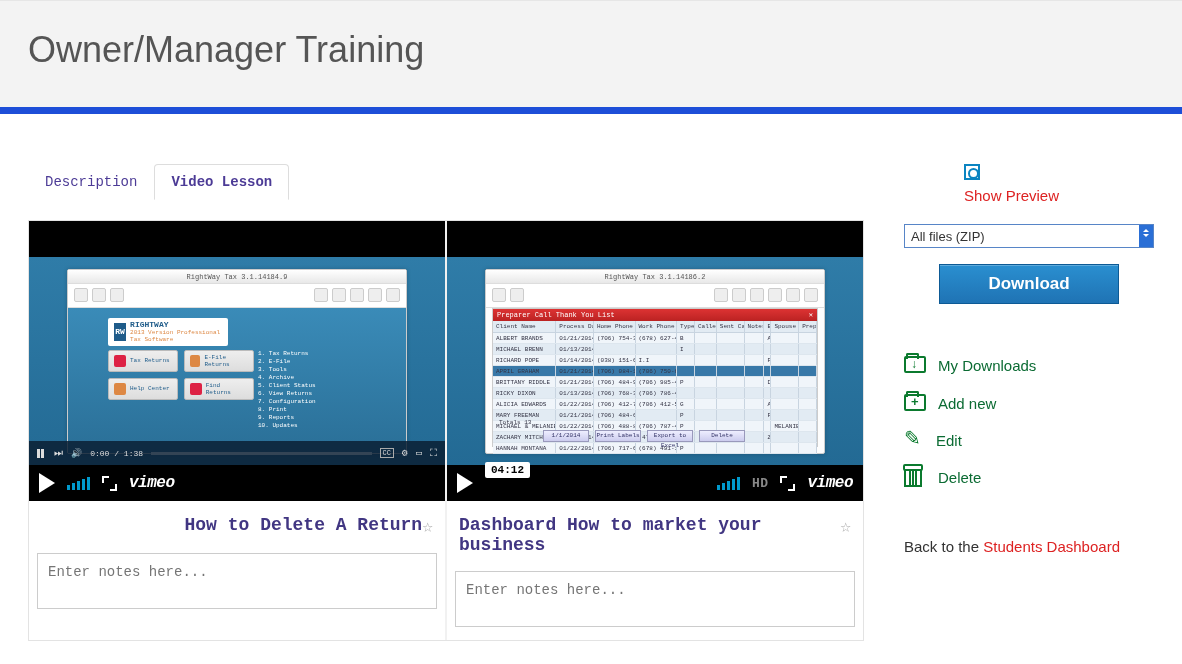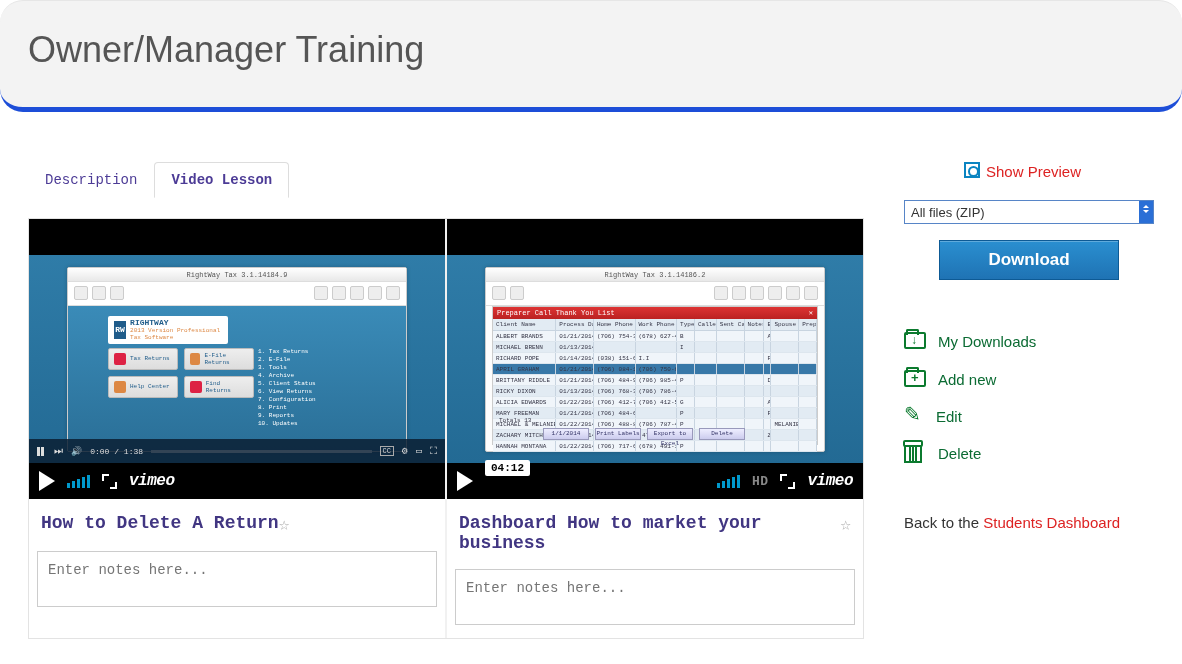--- a/index.html
+++ b/index.html
@@ -1,17 +1,17 @@
 <!DOCTYPE html>
 <html><head>
 <meta charset="utf-8">
 <style>
   * { box-sizing: border-box; margin: 0; padding: 0; }
   body { font-family: -apple-system, Helvetica, Arial, sans-serif; background: #fff; color: #333; width: 1182px; }
-  .header-band { background: #f3f3f3; border-top: 1px solid #e6e6e6; border-bottom: 5px solid #1d4ed8; padding: 28px 28px 36px 28px; border-radius: 23px; }
+  .header-band { background: #f3f3f3; border-top: 1px solid #e6e6e6; border-bottom: 7px solid #1d4ed8; padding: 28px 28px 36px 28px; }
   .header-band h1 { font-size: 36px; font-weight: 300; color: #555; }
   .main { display: flex; padding: 50px 28px 20px 28px; gap: 40px; align-items: flex-start; }
   .left { flex: 1; font-family: Liberation Mono, monospace; }
   .tabs { display: flex; gap: 0; margin-bottom: 20px; }
   .tab { padding: 9px 16px; font-size: 14px; color: #4c3b96; cursor: pointer; border-radius: 4px 4px 0 0; }
   .tab.active { background: #fff; border: 1px solid #ddd; border-bottom: 1px solid #fff; font-weight: 700; }
   .tab:not(.active) { border: 1px solid transparent; }
   .content { background: #f1f1f1; padding: 0; border: 1px solid #e3e3e3; }
   .videos-row { display: flex; gap: 2px; }
   .video-col { flex: 1; background: #fff; margin: 0; }
@@ -59,27 +59,27 @@
   .vimeo { font-size:16px; font-weight:800; color:#fff; font-style:italic; letter-spacing:-0.5px; }
   .mini-ctrl { position:absolute; bottom:36px; left:0; right:0; height:24px; background:rgba(10,30,50,0.85); display:flex; align-items:center; padding:0 8px; gap:8px; font-size:8px; color:#ddd; }
   .mini-play { width:9px; height:9px; display:flex; gap:1px; }
   .mini-play span{ width:3px; height:9px; background:#ddd; }
   .mini-skip { font-size:10px; color:#ddd; }
   .mini-vol { font-size:9px; }
   .mini-time { font-size:8px; }
   .mini-bar { flex:1; height:3px; background:#345; }
   .cc { border:1px solid #aaa; font-size:7px; padding:0 2px; color:#ddd; }
   .gear { font-size:10px; color:#ddd; }
-  .video-title-row { display:flex; align-items:flex-start; justify-content:flex-start; padding:14px 12px 6px 12px; }
+  .video-title-row { display:flex; align-items:flex-start; justify-content:flex-end; padding:14px 12px 6px 12px; }
   .video-title { font-size:18px; font-weight:700; color:#413682; }
   .star { font-size:18px; color:#aaa; cursor:pointer; }
   .notes { margin:10px 8px 8px 8px; }
   .notes textarea { width:100%; height:56px; border:1px solid #ccc; padding:10px 10px; font-size:14px; color:#999; font-family:inherit; resize:none; }
   .right { width:250px; padding-top:0; }
-  .preview-link { display:flex; align-items:flex-start; gap:6px; margin-bottom:18px; margin-left:60px; }
+  .preview-link { display:flex; align-items:flex-start; gap:6px; margin-bottom:18px; margin-left:60px;flex-direction:column; }
   .preview-icon { width:16px; height:16px; border:2px solid #0a84c1; position:relative; }
   .preview-icon::after { content:''; position:absolute; width:7px; height:7px; border:2px solid #0a84c1; border-radius:50%; top:2px; left:2px; }
   .preview-text { color:#d22; font-size:15px; line-height:1.35; }
   .file-select { width:100%; height:24px; border:1px solid #5785c7; background:#fff; font-size:13px; padding:0 6px; margin-bottom:16px; position:relative; display:flex; align-items:center; justify-content:space-between; cursor:pointer; }
   .sel-arr { width:14px; height:100%; background:#2a6fd6; display:flex; align-items:center; justify-content:center; position:absolute; right:0; top:0; }
   .sel-arr::after { content:''; display:block; width:0;height:0;border-top:3px solid #fff;border-left:3px solid transparent;border-right:3px solid transparent; margin-bottom:1px; }
   .sel-arr::before { content:''; display:block; width:0;height:0;border-bottom:3px solid #fff;border-left:3px solid transparent;border-right:3px solid transparent; position:absolute; top:4px; }
   .download-btn { display:block; margin:0 auto 50px auto; width:180px; height:40px; background:linear-gradient(180deg,#2a8fd0,#1f73b4); border:1px solid #0d5a95; color:#fff; font-size:17px; font-weight:700; cursor:pointer; box-shadow:inset 0 1px 0 rgba(255,255,255,0.25); }
   .action-list { list-style:none; }
   .action-list li { display:flex; align-items:center; gap:12px; margin-bottom:16px; cursor:pointer; }

